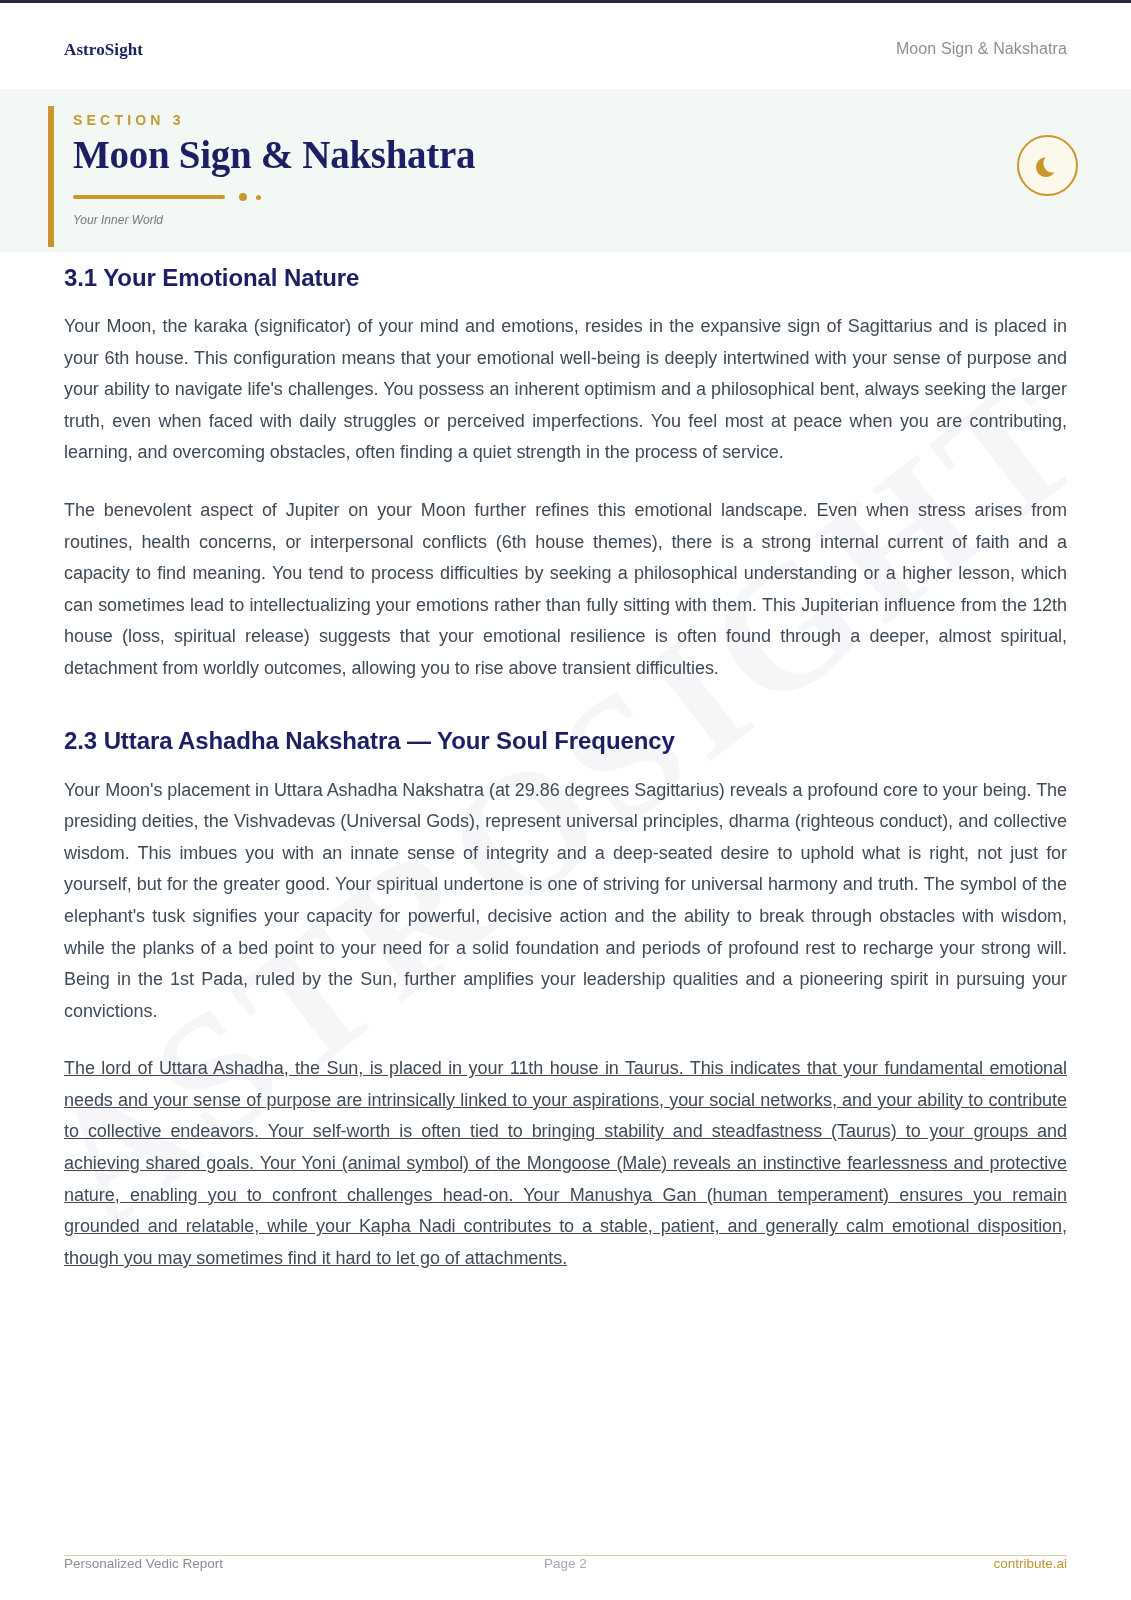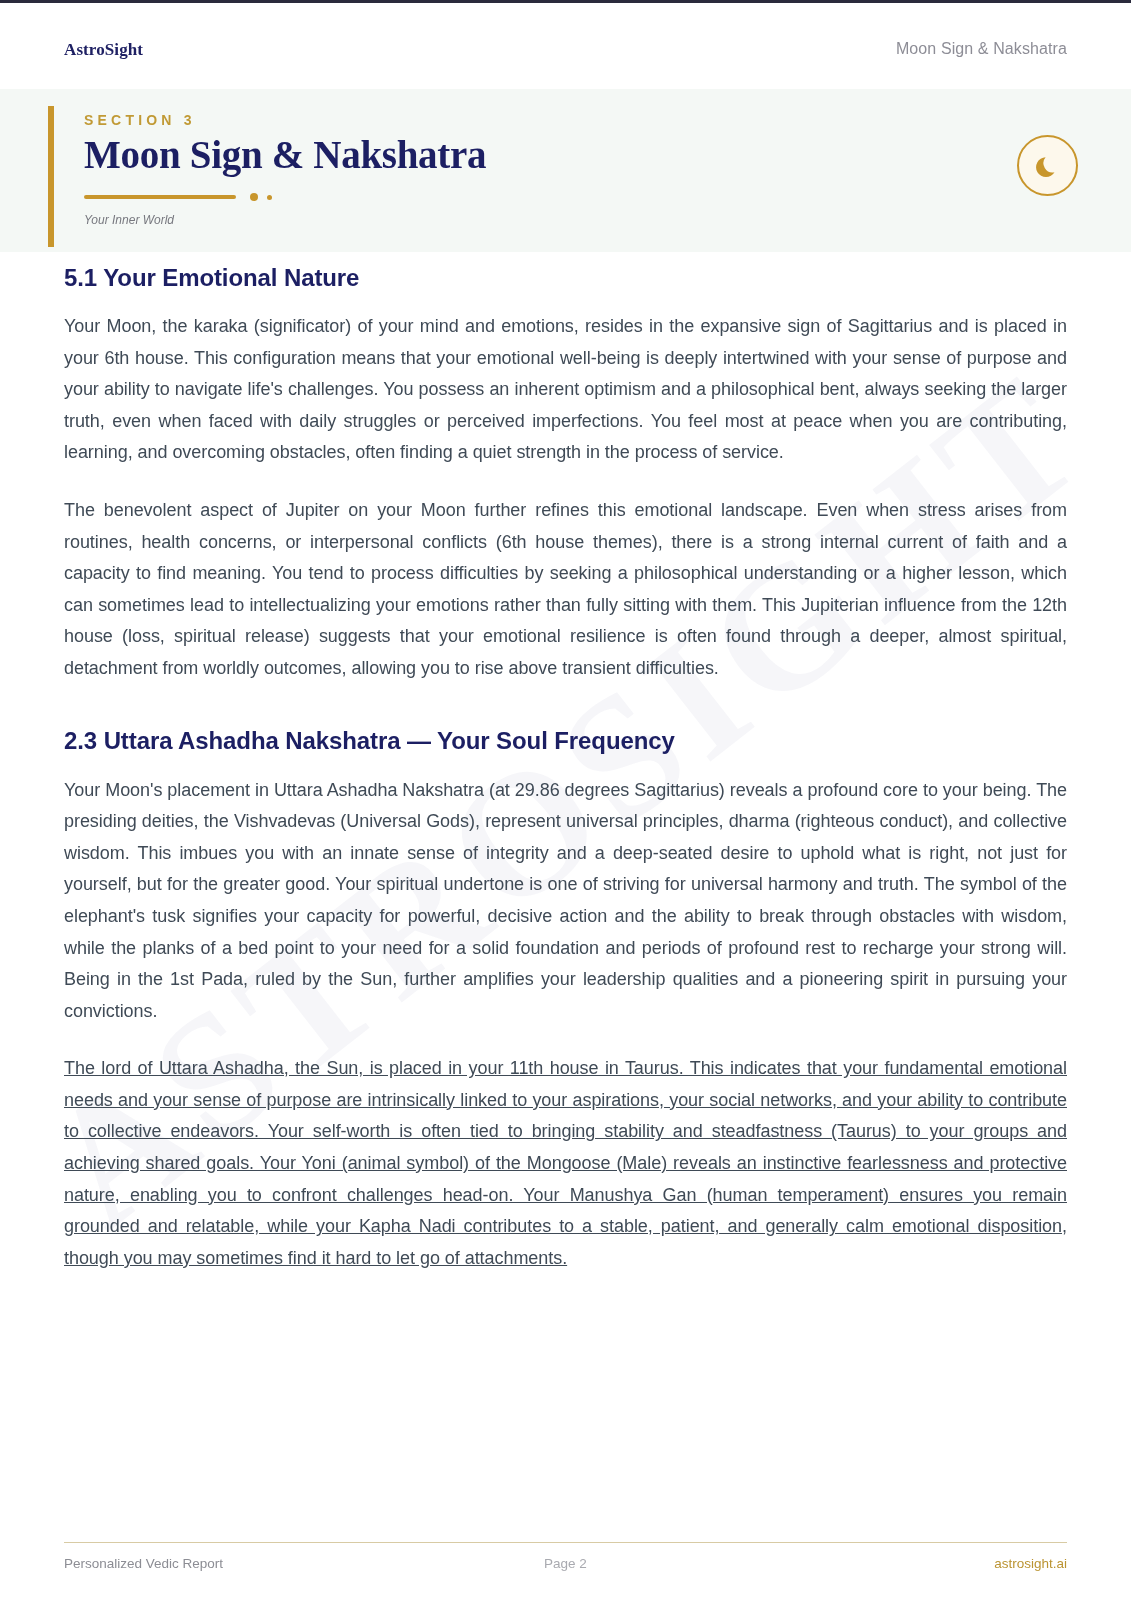--- a/index.html
+++ b/index.html
@@ -79,21 +79,21 @@
     background: #f4f8f5;
     z-index: 1;
   }
   .section-inner {
     position: absolute;
     top: 17px;
     left: 48px;
     right: 48px;
     bottom: 5px;
     border-left: 6px solid #c8962c;
-    padding-left: 30px;
+    padding-left: 19px;
     box-sizing: border-box;
   }
   .section-kicker {
     font-size: 14px;
     font-weight: bold;
     letter-spacing: 4.2px;
     color: #c19a35;
     margin-top: 6px;
   }
   .section-title {
@@ -179,21 +179,20 @@
   }
   p.body-text:last-child { margin-bottom: 0; text-decoration: underline; }
 
   
   .doc-footer {
     position: absolute;
     left: 64px;
     right: 64px;
     bottom: 29px;
     border-top: 1.5px solid #d8cba4;
-    padding-top: 13px;
     display: flex;
     align-items: center;
     justify-content: space-between;
     font-size: 13.5px;
     z-index: 3;
     background: transparent;
   }
   .footer-left  { color: #8c8d94; flex: 1; text-align: left; }
   .footer-center{ color: #a9aab0; flex: 1; text-align: center; }
   .footer-right { color: #bb9432; flex: 1; text-align: right; }
@@ -227,29 +226,29 @@
       <span>
         <svg width="30" height="30" viewBox="0 0 30 30">
           <path d="M21.5 21.2A9.2 9.2 0 0 1 12.6 6.3a9.9 9.9 0 1 0 8.9 14.9z" fill="#c8962c"></path>
         </svg>
       </span>
     </div>
   </div>
 
   <div class="content">
 
-    <h2 class="sub-head">5.1 Your Emotional Nature</h2>
+    <h2 class="sub-head">3.1 Your Emotional Nature</h2>
     <p class="body-text">Your Moon, the karaka (significator) of your mind and emotions, resides in the expansive sign of Sagittarius and is placed in your 6th house. This configuration means that your emotional well-being is deeply intertwined with your sense of purpose and your ability to navigate life's challenges. You possess an inherent optimism and a philosophical bent, always seeking the larger truth, even when faced with daily struggles or perceived imperfections. You feel most at peace when you are contributing, learning, and overcoming obstacles, often finding a quiet strength in the process of service.</p>
     <p class="body-text">The benevolent aspect of Jupiter on your Moon further refines this emotional landscape. Even when stress arises from routines, health concerns, or interpersonal conflicts (6th house themes), there is a strong internal current of faith and a capacity to find meaning. You tend to process difficulties by seeking a philosophical understanding or a higher lesson, which can sometimes lead to intellectualizing your emotions rather than fully sitting with them. This Jupiterian influence from the 12th house (loss, spiritual release) suggests that your emotional resilience is often found through a deeper, almost spiritual, detachment from worldly outcomes, allowing you to rise above transient difficulties.</p>
 
     <h2 class="sub-head second">2.3 Uttara Ashadha Nakshatra — Your Soul Frequency</h2>
     <p class="body-text">Your Moon's placement in Uttara Ashadha Nakshatra (at 29.86 degrees Sagittarius) reveals a profound core to your being. The presiding deities, the Vishvadevas (Universal Gods), represent universal principles, dharma (righteous conduct), and collective wisdom. This imbues you with an innate sense of integrity and a deep-seated desire to uphold what is right, not just for yourself, but for the greater good. Your spiritual undertone is one of striving for universal harmony and truth. The symbol of the elephant's tusk signifies your capacity for powerful, decisive action and the ability to break through obstacles with wisdom, while the planks of a bed point to your need for a solid foundation and periods of profound rest to recharge your strong will. Being in the 1st Pada, ruled by the Sun, further amplifies your leadership qualities and a pioneering spirit in pursuing your convictions.</p>
     <p class="body-text">The lord of Uttara Ashadha, the Sun, is placed in your 11th house in Taurus. This indicates that your fundamental emotional needs and your sense of purpose are intrinsically linked to your aspirations, your social networks, and your ability to contribute to collective endeavors. Your self-worth is often tied to bringing stability and steadfastness (Taurus) to your groups and achieving shared goals. Your Yoni (animal symbol) of the Mongoose (Male) reveals an instinctive fearlessness and protective nature, enabling you to confront challenges head-on. Your Manushya Gan (human temperament) ensures you remain grounded and relatable, while your Kapha Nadi contributes to a stable, patient, and generally calm emotional disposition, though you may sometimes find it hard to let go of attachments.</p>
 
   </div>
 
   <div class="doc-footer">
     <div class="footer-left">Personalized Vedic Report</div>
     <div class="footer-center">Page 2</div>
-    <div class="footer-right">astrosight.ai</div>
+    <div class="footer-right">contribute.ai</div>
   </div>
 
 </div>
 
 </body></html>

